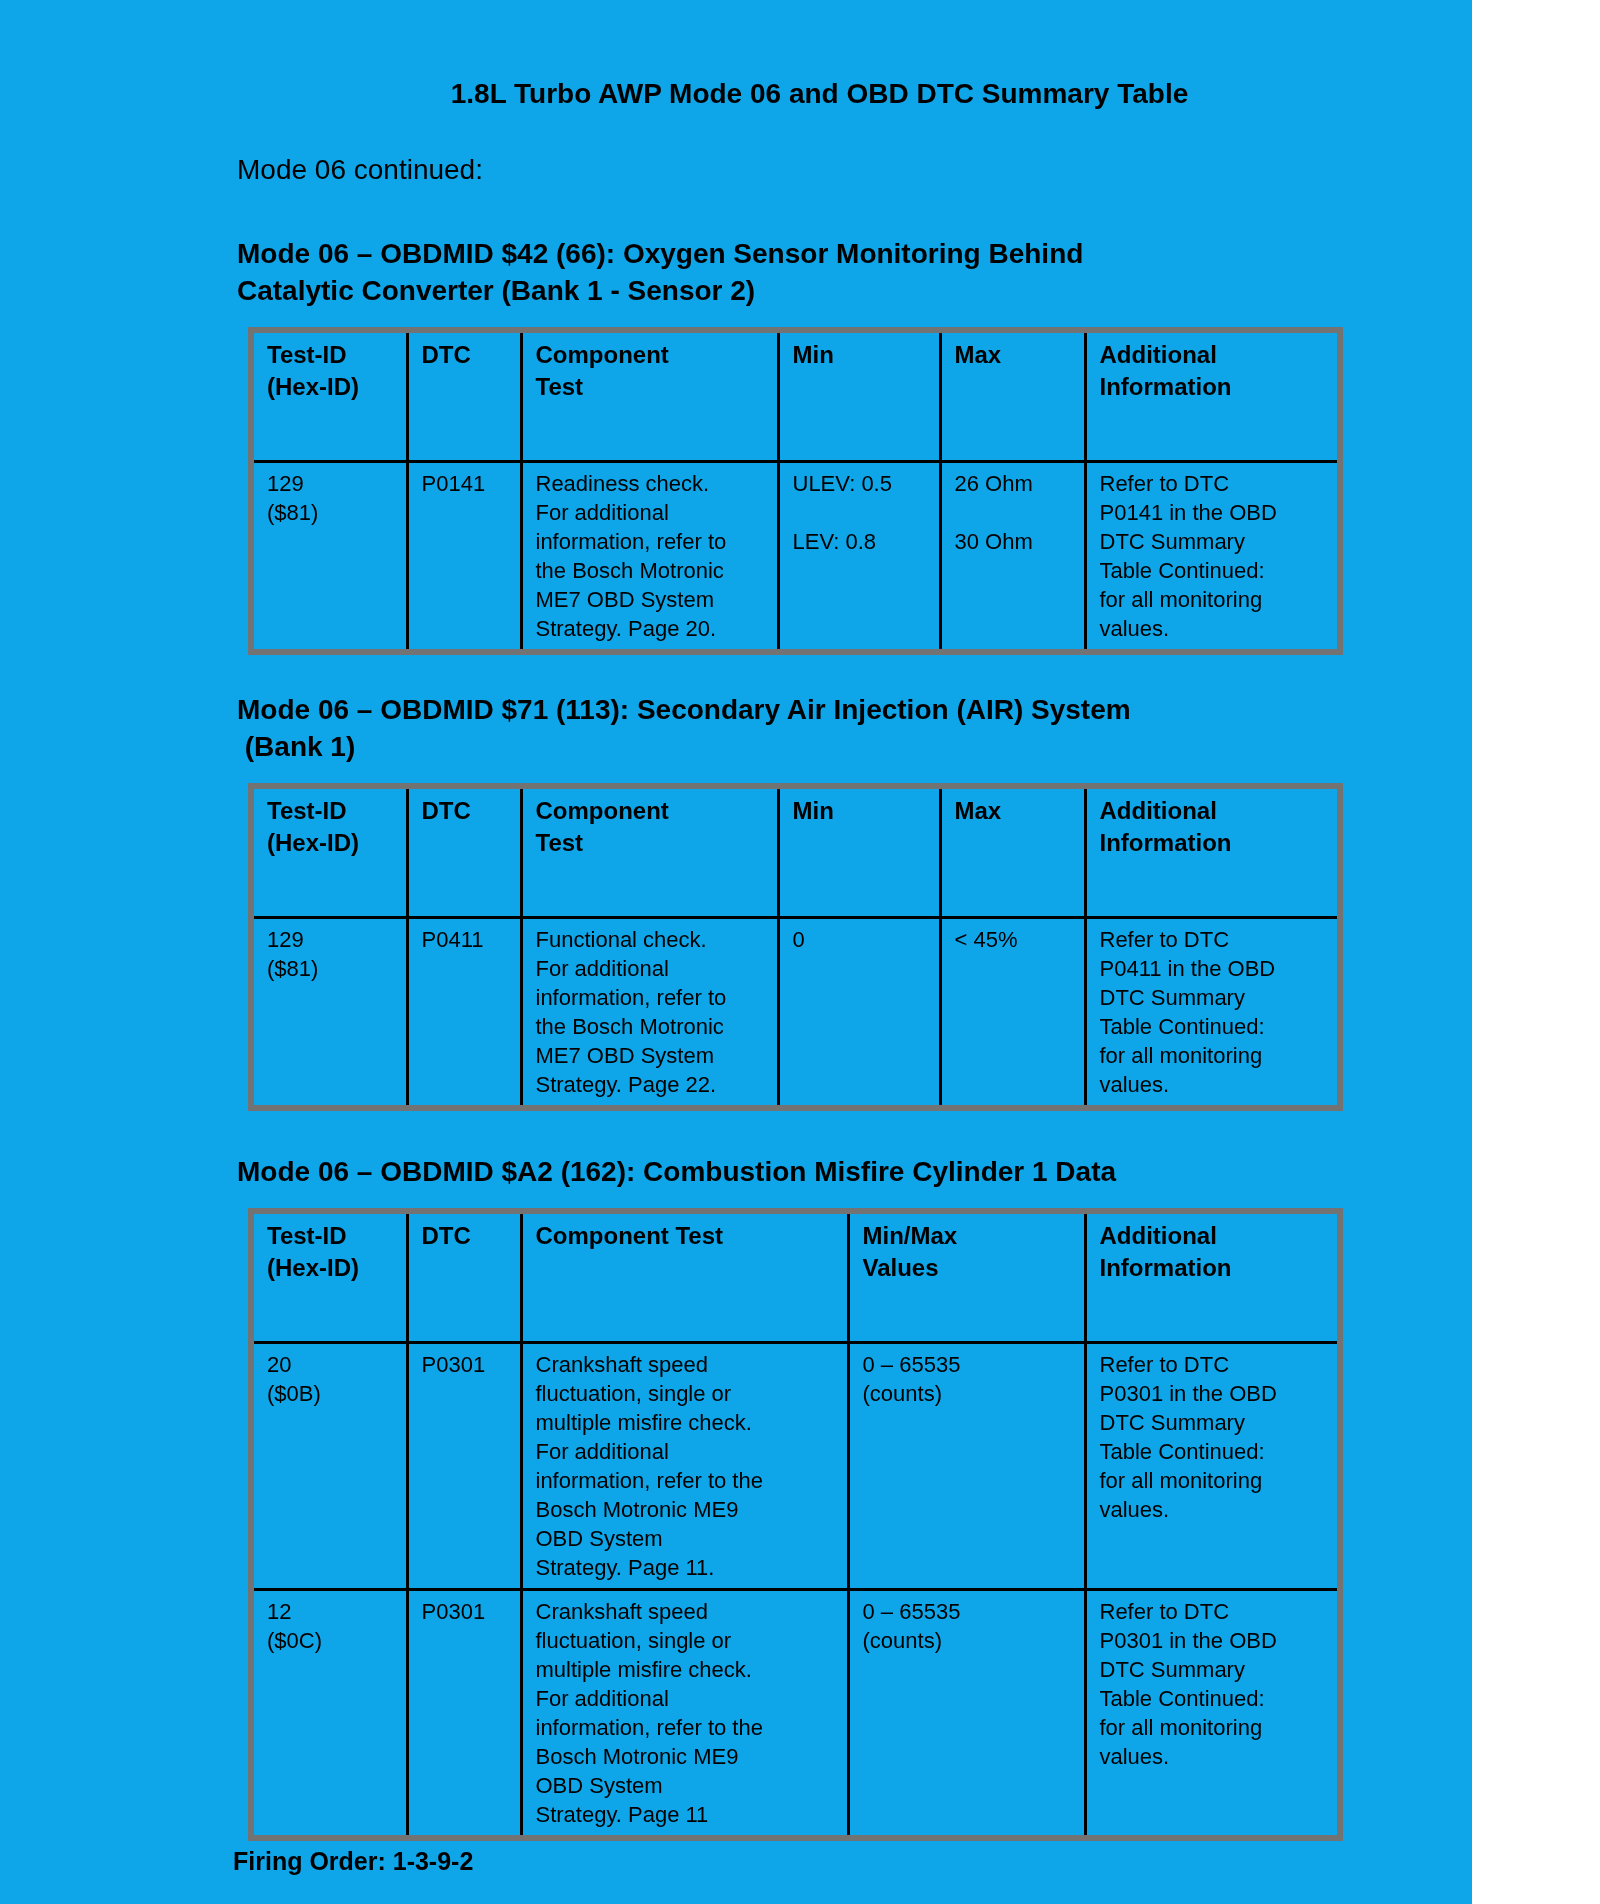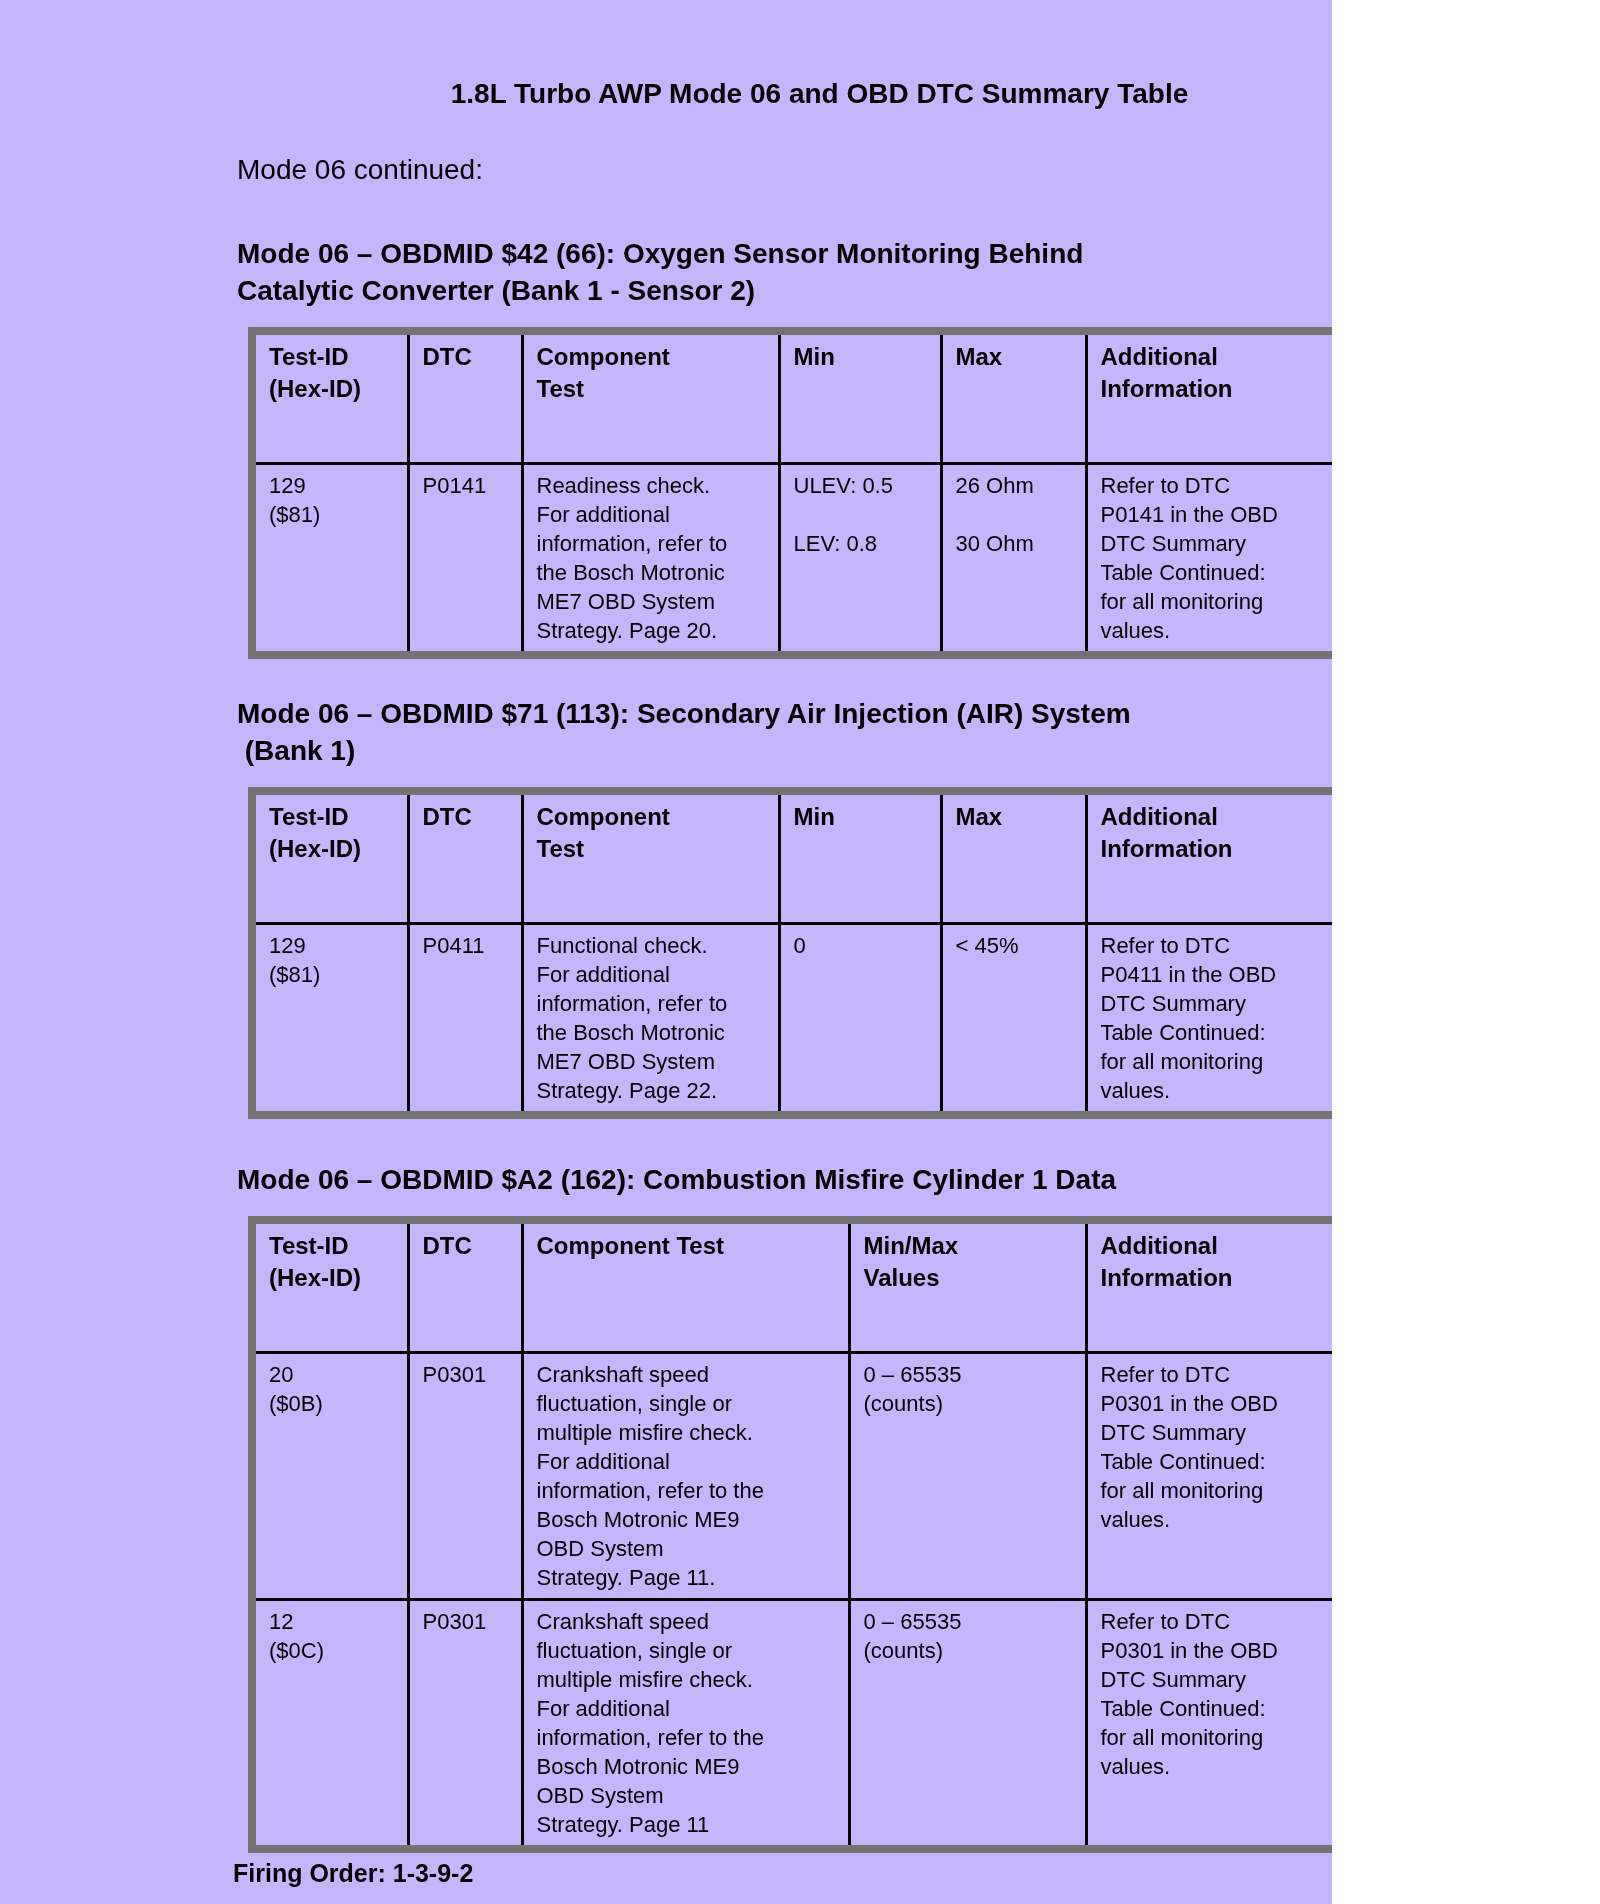--- a/index.html
+++ b/index.html
@@ -4,23 +4,23 @@
 <style>
   html, body {
     margin: 0;
     padding: 0;
     background: #ffffff;
     color: #000000;
     font-family: "Liberation Sans", "DejaVu Sans", sans-serif;
   }
   .page {
     position: relative;
-    width: 1332px;
+    width: 1472px;
     height: 1904px;
-    background: #c4b5fd;
+    background: #0ea5e9;
     overflow: hidden;
   }
   .content {
     position: absolute;
     left: 237px;
     top: 76px;
     width: 1105px;
   }
   .doc-title {
     text-align: center;
@@ -40,21 +40,21 @@
     font-size: 28px;
     font-weight: bold;
     line-height: 37px;
     white-space: pre-line;
   }
   .mt-sec1 { margin-top: 47px; }
   .mt-sec2 { margin-top: 36px; }
   .mt-sec3 { margin-top: 42px; }
   table.tbl {
     border-collapse: collapse;
-    border: 8px solid #737373;
+    border: 6px solid #737373;
     table-layout: fixed;
     margin-top: 18px;
     margin-left: 11px;
     width: 1089px;
   }
   table.tbl th, table.tbl td {
     border: 3px solid #000;
     vertical-align: top;
     text-align: left;
     padding: 6px 12px 6px 13px;

